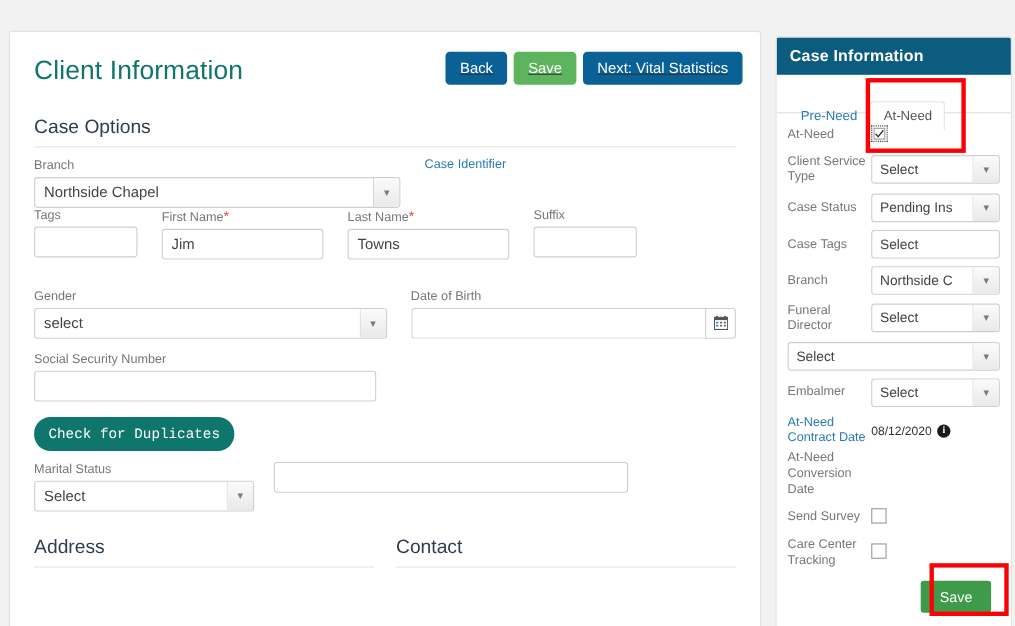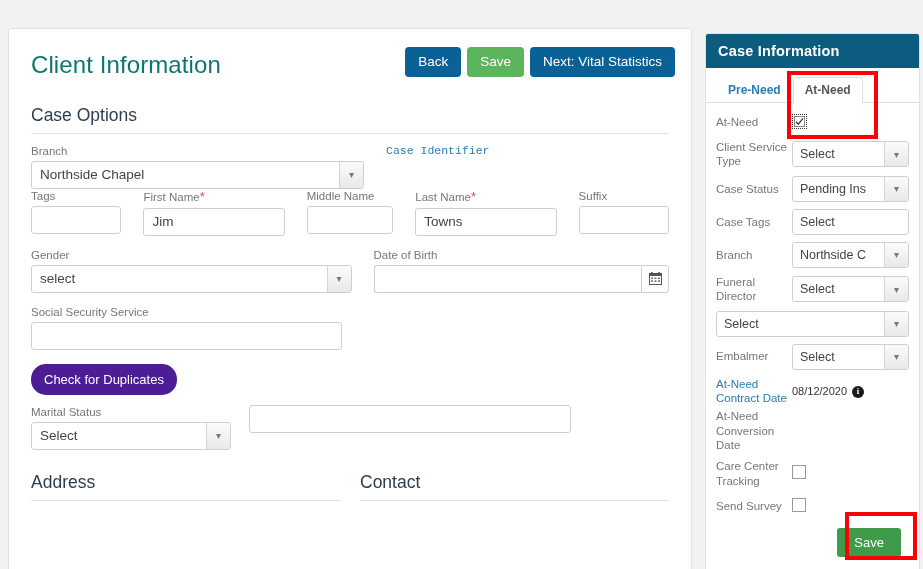--- a/index.html
+++ b/index.html
@@ -30,21 +30,21 @@
     font-size: 24px;
     font-weight: 400;
     color: #0f766e;
     margin: 4px 0 0 0;
     letter-spacing: .1px;
   }
 
   .top-buttons {
     position: absolute;
     right: 16px; top: 18px;
-    display: flex; gap: 6px;
+    display: flex; gap: 6px; text-decoration: underline;
   }
   .btn {
     border: none;
     border-radius: 4px;
     color: #fff;
     font-family: "Liberation Sans", sans-serif;
     font-size: 13.5px;
     padding: 7px 13px;
     cursor: pointer;
     line-height: 1.15;
@@ -121,29 +121,29 @@
     border-radius: 0 3px 3px 0;
     background: #fff;
     display: flex; align-items: center; justify-content: center;
     cursor: pointer;
     flex: 0 0 28px;
   }
 
   .f-ssn { width: 311px; }
 
   .btn-dup {
-    background: #4c1d95;
+    background: #0f766e;
     color: #fff;
     border: none;
     border-radius: 15px;
     font-size: 13px;
     padding: 8px 13px;
     margin: 14px 0 10px 0;
     cursor: pointer;
-    font-family: Liberation Sans, sans-serif;
+    font-family: Liberation Mono, monospace;
   }
 
   .f-marital { width: 200px; margin-right: 18px; }
   .f-lnb { width: 322px; }
 
   
   .cols { display: flex; gap: 20px; }
   .col { width: 322px; }
 
   
@@ -171,22 +171,21 @@
     margin: 0 0 0 0;
   }
   .tab {
     font-size: 12px;
     padding: 5px 11px 6px 11px;
     color: #2b7cb0;
     cursor: pointer;
     border: 1px solid transparent;
     border-bottom: none;
     position: relative;
-    top: 1px;
-    font-weight: bold;
+    top: 16px;
   }
   .tab.active {
     color: #555;
     background: #fff;
     border-color: #dedede;
     border-radius: 3px 3px 0 0;
   }
   .side-body { padding: 8px 10px 0 10px; }
   .srow {
     display: flex;
@@ -282,51 +281,47 @@
       <div class="section-title">Case Options</div>
 
       <div class="row">
         <div style="width:333px;margin-right:22px;">
           <label class="fld-label">Branch</label>
           <div class="sel-wrap">
             <input class="inp" readonly="" value="Northside Chapel" style="">
             <span class="sel-arrow">▾</span>
           </div>
         </div>
-        <div style="width:200px;padding-top:0;font-family:Liberation Mono, monospace;">
+        <div style="width:200px;padding-top:0;">
           <a class="link-label">Case Identifier</a>
         </div>
       </div>
 
       
 
       <div class="row">
         <div class="f-title">
           <label class="fld-label">Tags</label>
           <input class="inp" value="" style="">
         </div>
         <div class="f-first">
           <label class="fld-label"><span>First Name</span><span class="req">*</span></label>
           <input class="inp" value="Jim" style="">
         </div>
-        <div class="f-middle">
-          <label class="fld-label">Middle Name</label>
-          <input class="inp" value="" style="">
-        </div>
         <div class="f-last">
           <label class="fld-label"><span>Last Name</span><span class="req">*</span></label>
           <input class="inp" value="Towns" style="">
         </div>
         <div class="f-suffix">
           <label class="fld-label">Suffix</label>
           <input class="inp" value="" style="">
         </div>
       </div>
 
-      <div class="row" style="margin-top:12px;">
+      <div class="row" style="margin-top:27px;">
         <div class="f-gender">
           <label class="fld-label">Gender</label>
           <div class="sel-wrap">
             <input class="inp" readonly="" value="select" style="">
             <span class="sel-arrow">▾</span>
           </div>
         </div>
         <div class="f-dob">
           <label class="fld-label">Date of Birth</label>
           <div class="dob-group">
@@ -344,21 +339,21 @@
                 <rect x="5.5" y="8.3" width="2" height="1.6" fill="#4a7fb5"></rect>
                 <rect x="9" y="8.3" width="2" height="1.6" fill="#b5504a"></rect>
               </svg>
             </span>
           </div>
         </div>
       </div>
 
       <div class="row" style="margin-top:12px;">
         <div class="f-ssn">
-          <label class="fld-label">Social Security Service</label>
+          <label class="fld-label">Social Security Number</label>
           <input class="inp" value="" style="">
         </div>
       </div>
 
       <button class="btn-dup">Check for Duplicates</button>
 
       <div class="row">
         <div class="f-marital">
           <label class="fld-label">Marital Status</label>
           <div class="sel-wrap">
@@ -482,28 +477,28 @@
           <span class="static-txt">08/12/2020</span><span class="info-i">i</span>
         </span>
       </div>
 
       <div class="srow">
         <span class="slab">At-Need Conversion Date</span>
         <span class="sval"></span>
       </div>
 
       <div class="srow">
+        <span class="slab">Send Survey</span>
+        <span class="sval">
+          <span class="cbx"></span>
+        </span>
+      </div>
+
+      <div class="srow">
         <span class="slab">Care Center Tracking</span>
-        <span class="sval">
-          <span class="cbx"></span>
-        </span>
-      </div>
-
-      <div class="srow">
-        <span class="slab">Send Survey</span>
         <span class="sval">
           <span class="cbx"></span>
         </span>
       </div>
 
       <div class="side-save-wrap">
         <button class="btn-save-side">Save</button>
       </div>
 
     </div>

